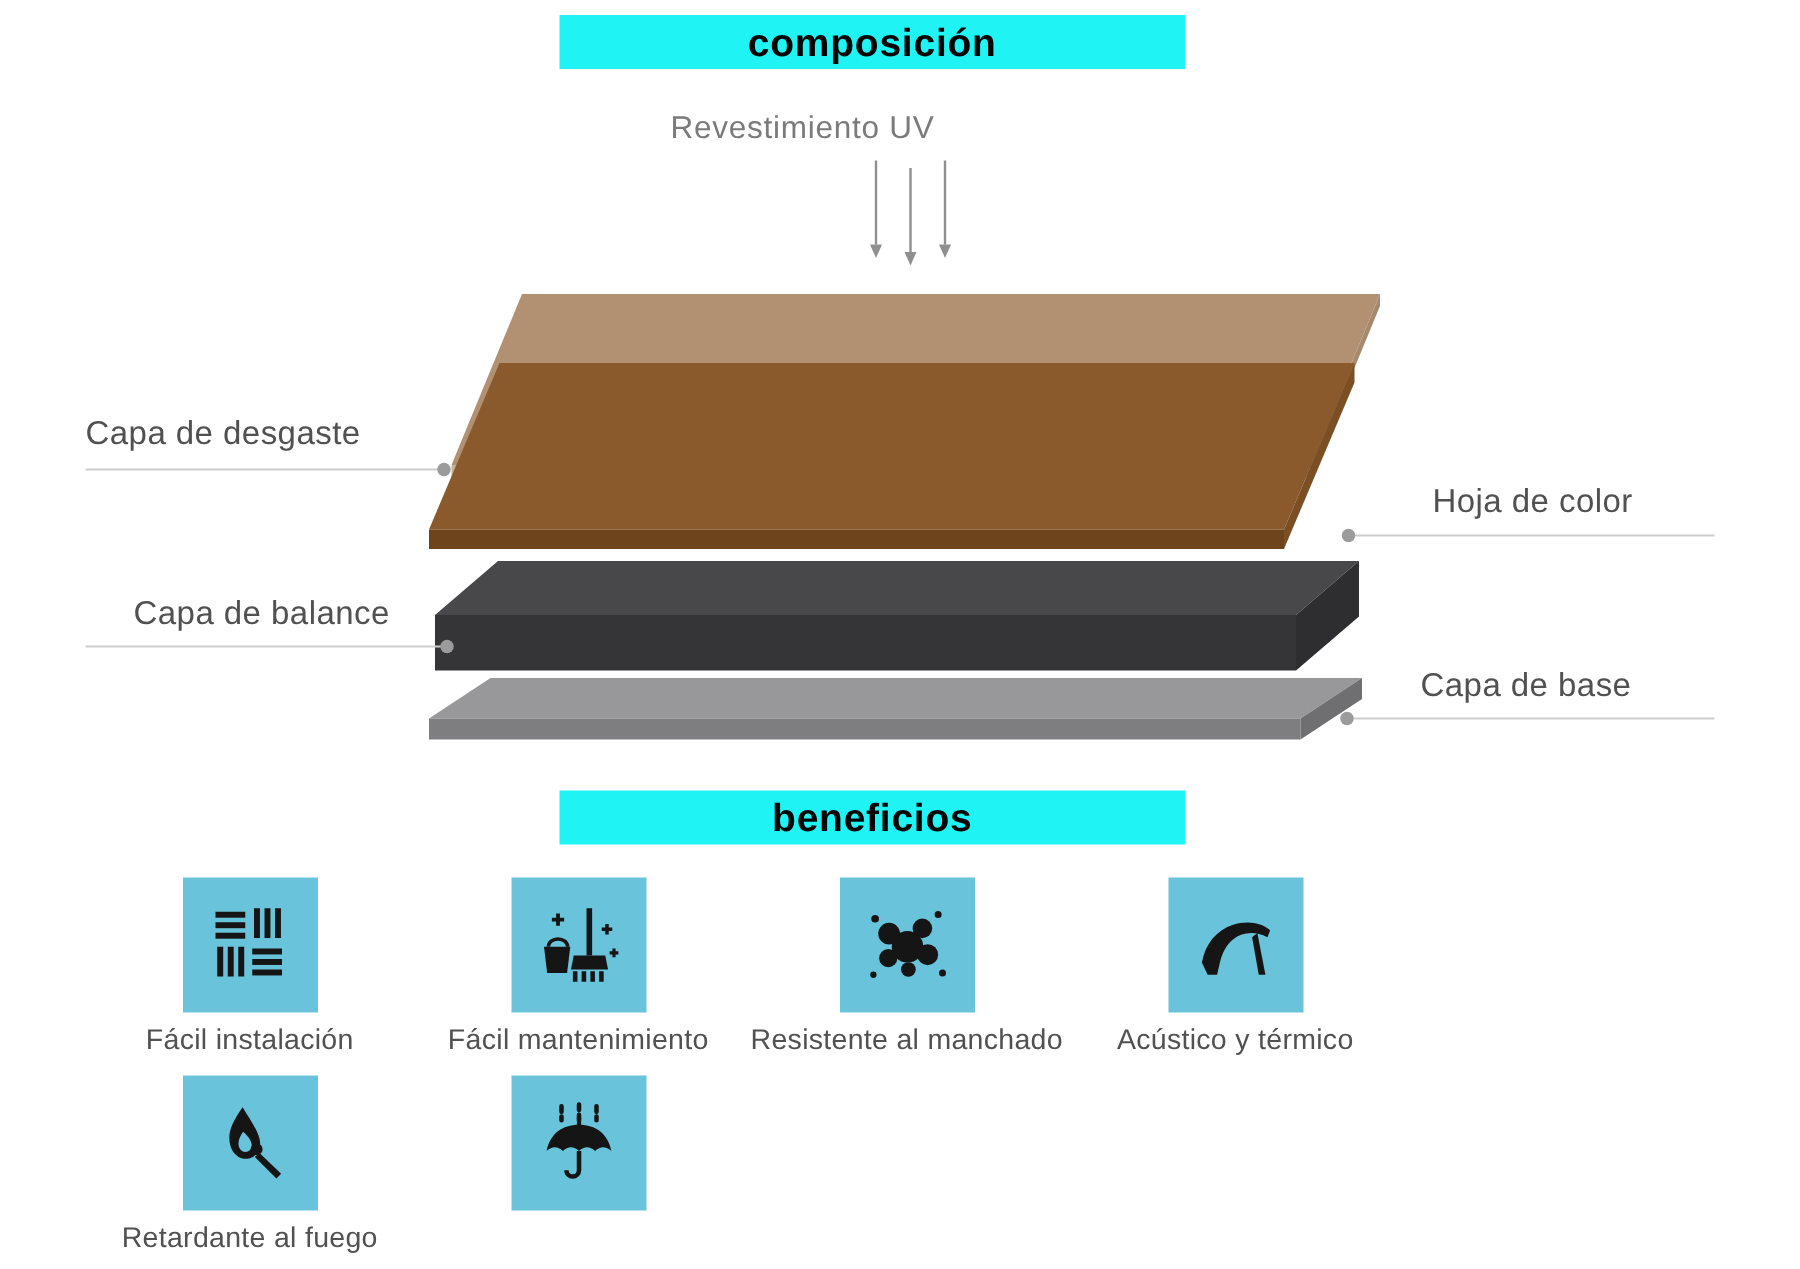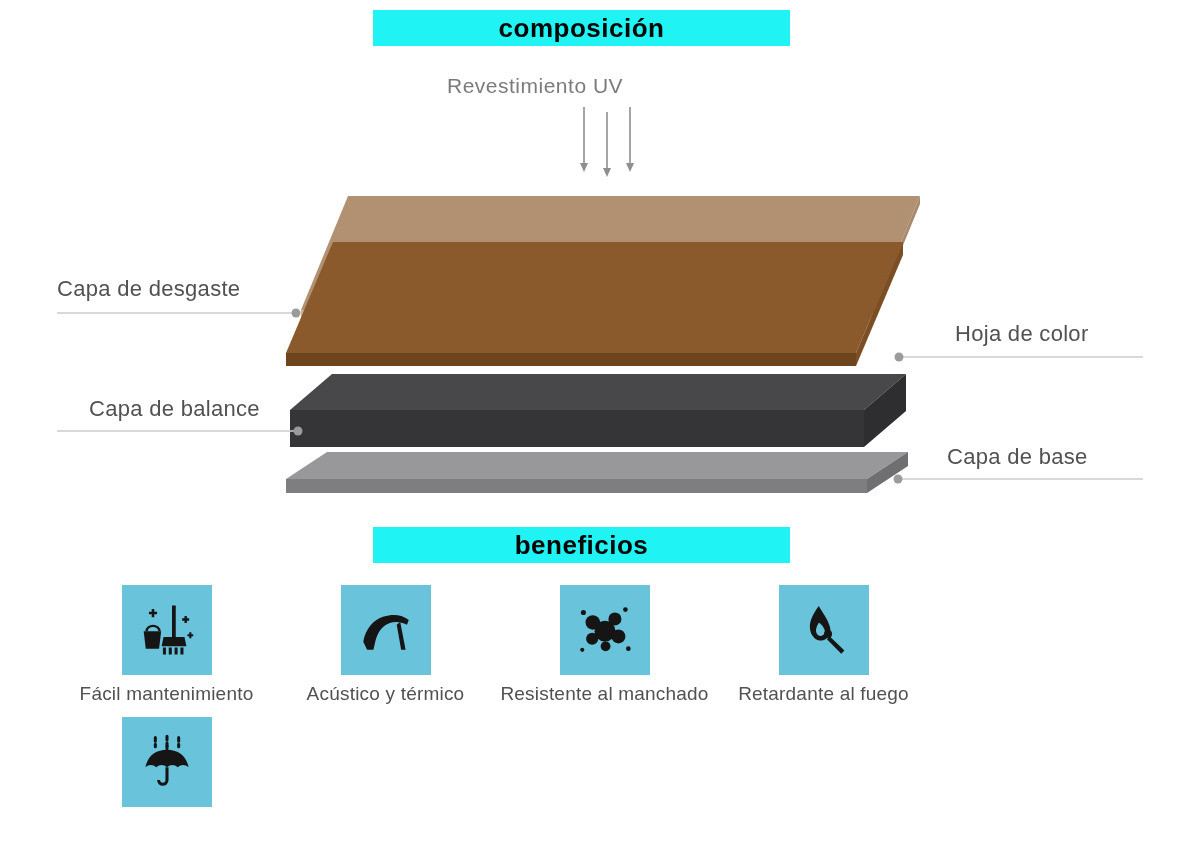--- a/index.html
+++ b/index.html
@@ -124,20 +124,41 @@
   <div class="layer-label lbl-color">Hoja de color</div>
   <div class="layer-label lbl-balance">Capa de balance</div>
   <div class="layer-label lbl-base">Capa de base</div>
 
   <div class="banner banner-ben">
     <span class="banner-text">beneficios</span>
   </div>
 
   <div class="benefits-grid">
 
+    <div class="benefit">
+      <div class="tile">
+        <svg viewBox="0 0 48 48">
+          <g fill="currentColor">
+            <rect x="4" y="5" width="17" height="3.4"></rect>
+              <rect x="4" y="11" width="17" height="3.4"></rect>
+              <rect x="4" y="17" width="17" height="3.4"></rect>
+            <rect x="26" y="3" width="3.4" height="17"></rect>
+              <rect x="32" y="3" width="3.4" height="17"></rect>
+              <rect x="38" y="3" width="3.4" height="17"></rect>
+            <rect x="5" y="25" width="3.4" height="17"></rect>
+              <rect x="11" y="25" width="3.4" height="17"></rect>
+              <rect x="17" y="25" width="3.4" height="17"></rect>
+            <rect x="25" y="26" width="17" height="3.4"></rect>
+              <rect x="25" y="32" width="17" height="3.4"></rect>
+              <rect x="25" y="38" width="17" height="3.4"></rect>
+          </g>
+        </svg>
+      </div>
+      <div class="benefit-label">Fácil instalación</div>
+    </div>
 
 
     <div class="benefit">
       <div class="tile">
         <svg viewBox="0 0 48 48">
           <g fill="currentColor">
             <rect x="28.3" y="3" width="3.2" height="27"></rect>
             <path d="M21 30 h18 l1.6 8 H19.4 Z"></path>
             <rect x="20.5" y="39" width="2.6" height="6"></rect>
               <rect x="25.5" y="39" width="2.6" height="6"></rect>
@@ -151,48 +172,48 @@
           </g>
         </svg>
       </div>
       <div class="benefit-label">Fácil mantenimiento</div>
     </div>
 
     <div class="benefit">
       <div class="tile">
         <svg viewBox="0 0 48 48">
           <g fill="currentColor">
-            <path d="M4.5 34 C6.5 23 13 15.5 22 12.5 C30.5 9.8 38.5 11.2 43.5 15.5 L42 19.5 C34.5 15.8 27.5 16.8 22.8 20.4 C18.4 23.8 16.2 28.4 14.8 34 L13.2 41 H7.8 Z"></path>
-            <path d="M36.2 17.2 L40.8 41 H37 L33.2 19.6 Z"></path>
-          </g>
-        </svg>
-      </div>
-      <div class="benefit-label">Acústico y térmico</div>
-    </div>
-
-    <div class="benefit">
-      <div class="tile">
-        <svg viewBox="0 0 48 48">
-          <g fill="currentColor">
             <circle cx="24" cy="25" r="9"></circle>
               <circle cx="13.5" cy="17.5" r="6.2"></circle>
               <circle cx="32.5" cy="14.5" r="5.6"></circle>
             <circle cx="35.5" cy="29.5" r="6"></circle>
               <circle cx="13" cy="31.5" r="5.2"></circle>
               <circle cx="24.5" cy="38" r="4.2"></circle>
             <circle cx="5.5" cy="9" r="2.2"></circle>
               <circle cx="41.5" cy="6.5" r="2"></circle>
               <circle cx="44" cy="40" r="2"></circle>
               <circle cx="4.5" cy="41" r="1.8"></circle>
           </g>
         </svg>
       </div>
       <div class="benefit-label">Resistente al manchado</div>
     </div>
 
+    <div class="benefit">
+      <div class="tile">
+        <svg viewBox="0 0 48 48">
+          <g fill="currentColor">
+            <path d="M4.5 34 C6.5 23 13 15.5 22 12.5 C30.5 9.8 38.5 11.2 43.5 15.5 L42 19.5 C34.5 15.8 27.5 16.8 22.8 20.4 C18.4 23.8 16.2 28.4 14.8 34 L13.2 41 H7.8 Z"></path>
+            <path d="M36.2 17.2 L40.8 41 H37 L33.2 19.6 Z"></path>
+          </g>
+        </svg>
+      </div>
+      <div class="benefit-label">Acústico y térmico</div>
+    </div>
+
 
     <div class="benefit">
       <div class="tile">
         <svg viewBox="0 0 48 48">
           <g fill="currentColor">
             <path d="M19.5 3.5 C13.5 12 10.5 18.5 12.5 25.5 C14 30.8 18.8 34 23.2 32.8 C28.3 31.4 30.6 26.4 29 21 C27.3 15.2 23 9.5 19.5 3.5 Z"></path>
             <path class="flame-inner" d="M19.8 17.5 C17 21.5 16.4 24.8 18 27.4 C19.5 29.8 23 29.6 24.3 27.1 C25.7 24.2 23.3 20.6 19.8 17.5 Z"></path>
             <circle cx="27.5" cy="27.5" r="3.4"></circle>
             <path d="M29 29.5 L41.5 41.5 L38.8 44.3 L26.5 32 Z"></path>
           </g>

